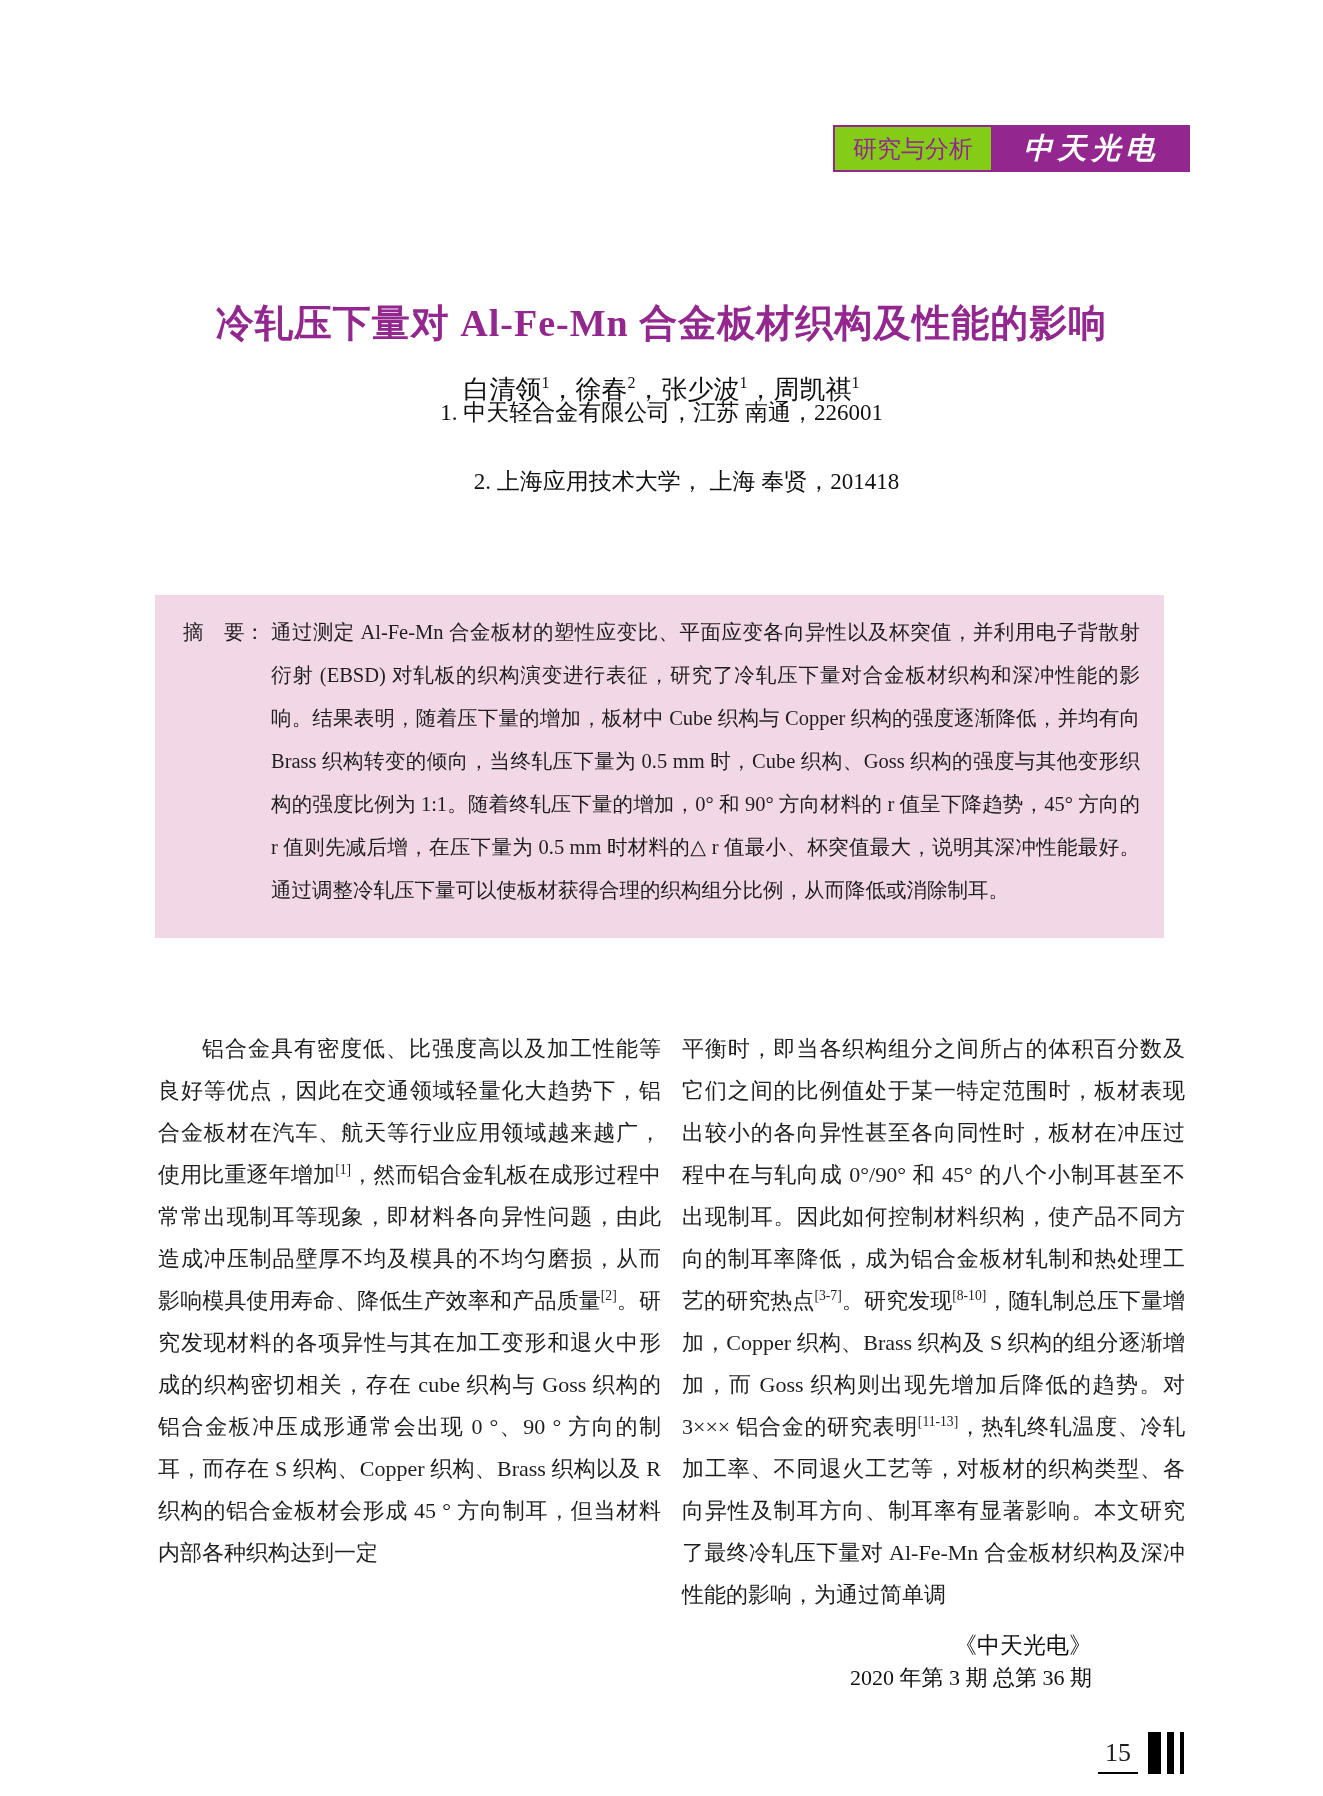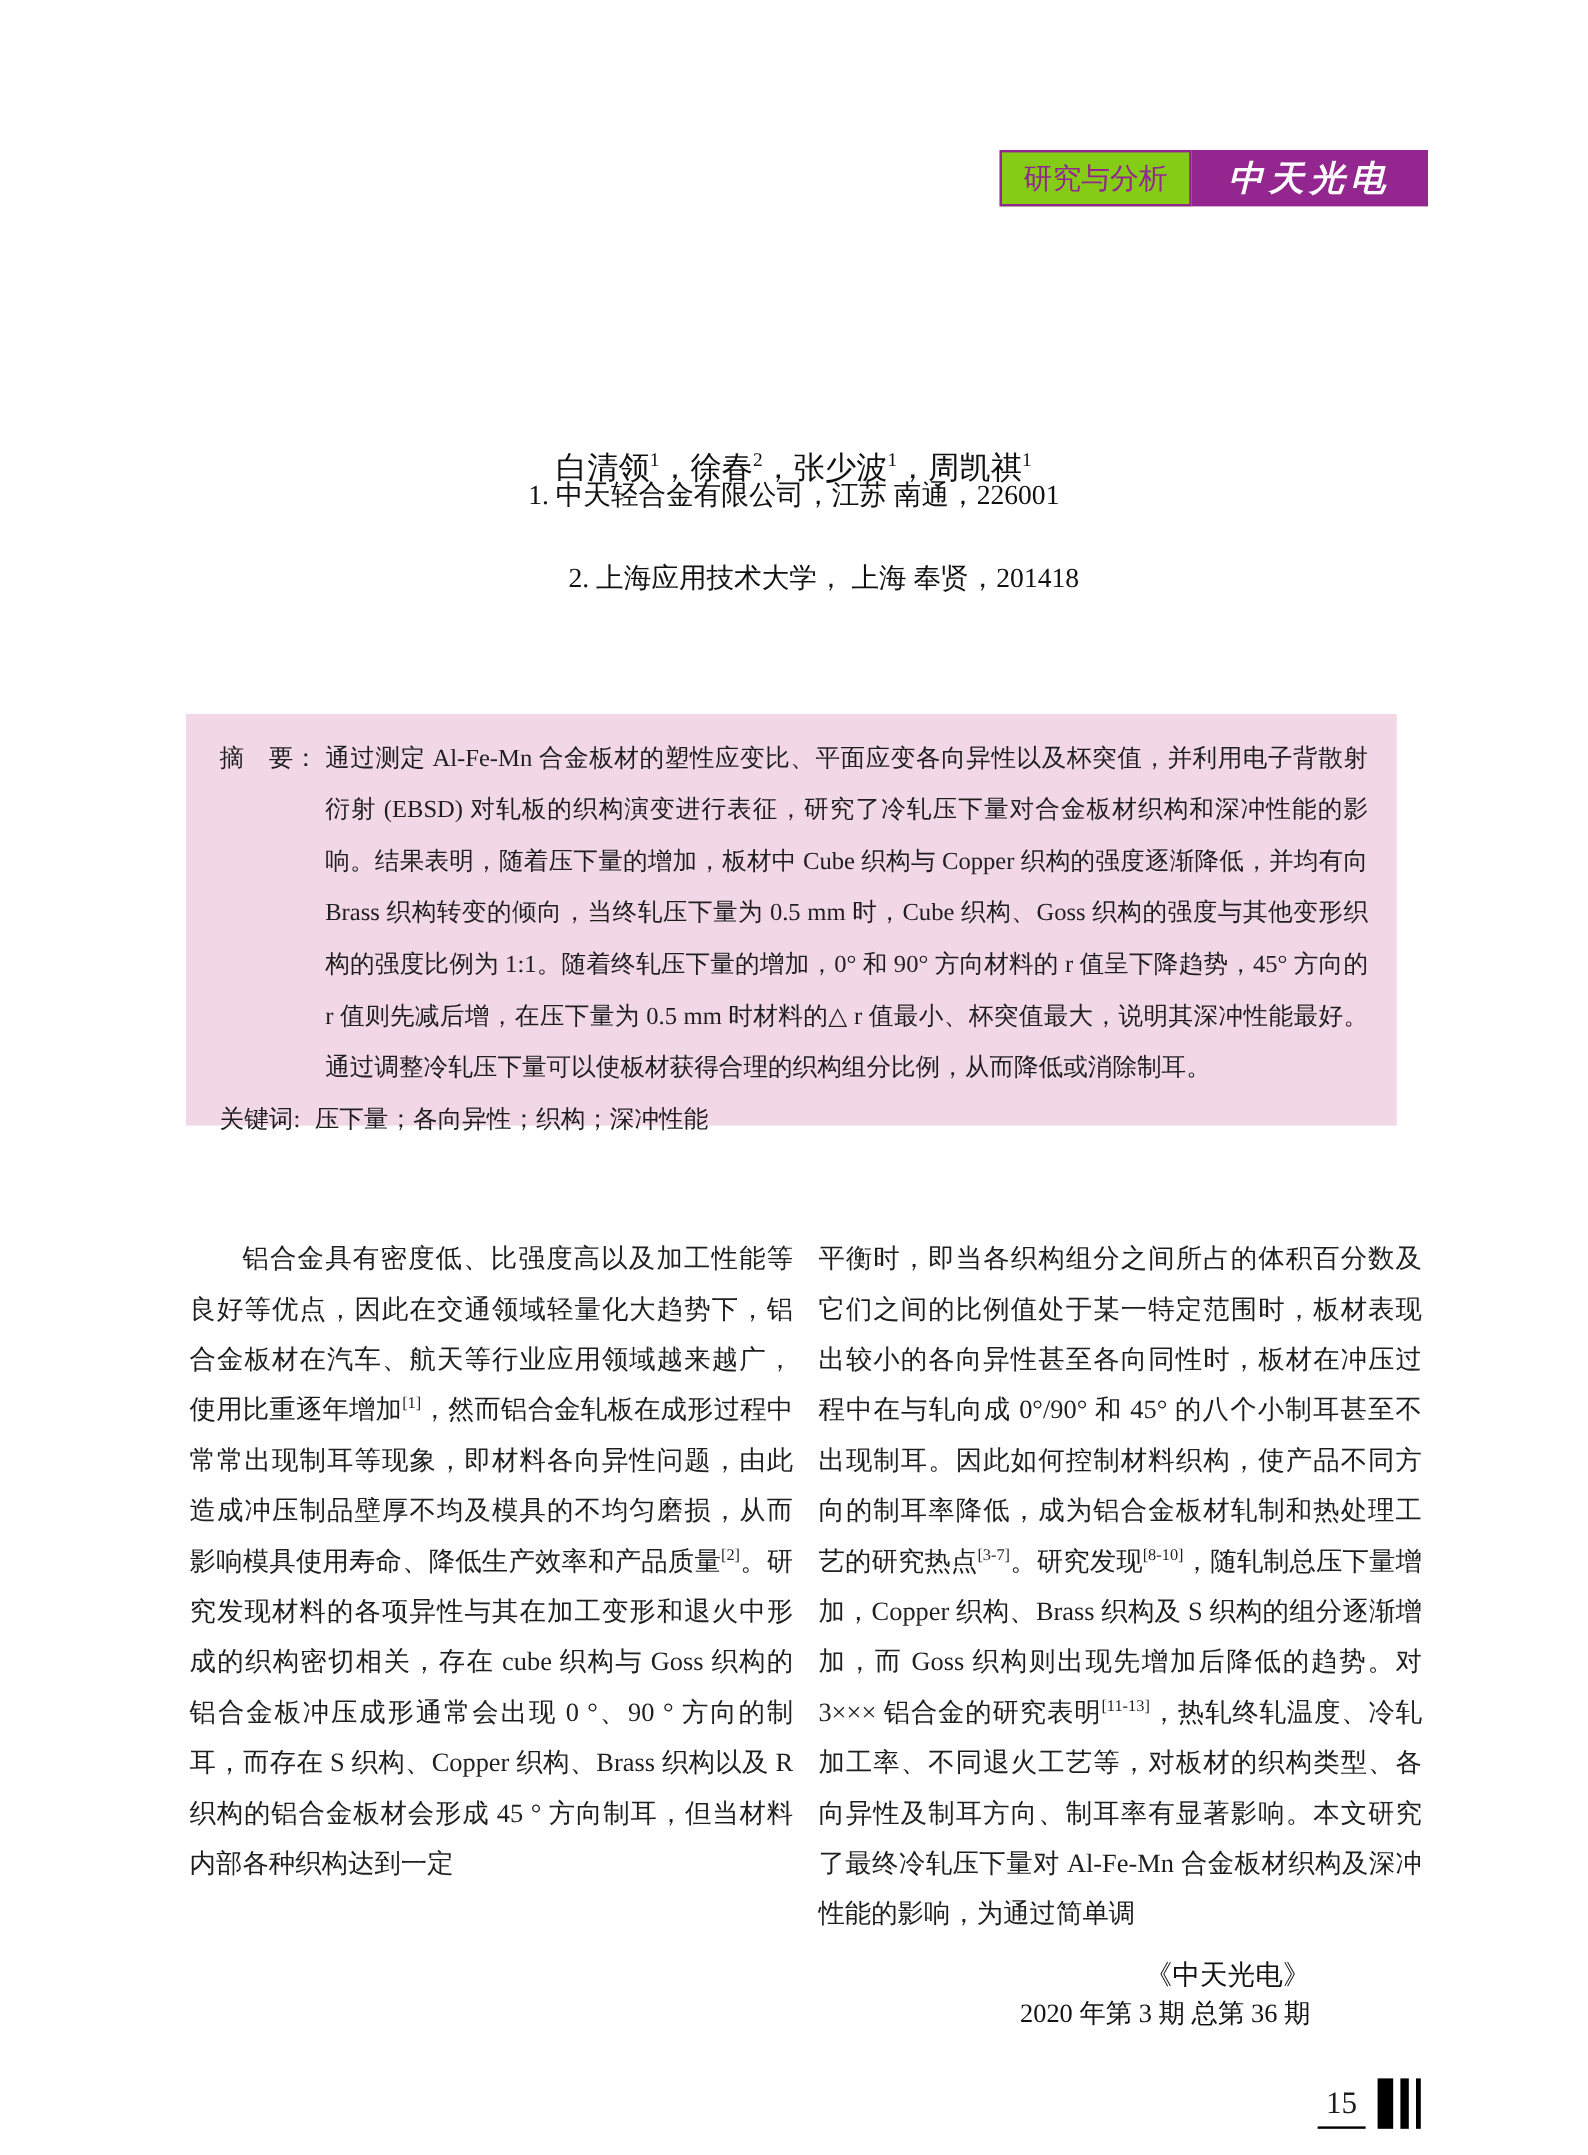--- a/index.html
+++ b/index.html
@@ -102,32 +102,29 @@
 
   <div class="header-tabs">
     <div class="tab-section">
       <span>研究与分析</span>
     </div>
     <div class="tab-brand">
       <span>中天光电</span>
     </div>
   </div>
 
+  <div class="article-title">冷轧压下量对 Al-Fe-Mn 合金板材织构及性能的影响</div>
   <div class="authors">白清领<sup>1</sup>，徐春<sup>2</sup>，张少波<sup>1</sup>，周凯祺<sup>1</sup></div>
   <div class="affil-1">1. 中天轻合金有限公司，江苏 南通，226001</div>
   <div class="affil-2">2. 上海应用技术大学， 上海 奉贤，201418</div>
 
   <div class="abstract-box">
     <div class="abstract-row">
       <div class="abstract-label">摘　要：</div>
       <div class="abstract-text">通过测定 Al-Fe-Mn 合金板材的塑性应变比、平面应变各向异性以及杯突值，并利用电子背散射衍射 (EBSD) 对轧板的织构演变进行表征，研究了冷轧压下量对合金板材织构和深冲性能的影响。结果表明，随着压下量的增加，板材中 Cube 织构与 Copper 织构的强度逐渐降低，并均有向 Brass 织构转变的倾向，当终轧压下量为 0.5 mm 时，Cube 织构、Goss 织构的强度与其他变形织构的强度比例为 1:1。随着终轧压下量的增加，0° 和 90° 方向材料的 r 值呈下降趋势，45° 方向的 r 值则先减后增，在压下量为 0.5 mm 时材料的△ r 值最小、杯突值最大，说明其深冲性能最好。通过调整冷轧压下量可以使板材获得合理的织构组分比例，从而降低或消除制耳。</div>
-    </div>
-    <div class="keywords-row">
-      <div class="keywords-label">关键词:</div>
-      <div>压下量；各向异性；织构；深冲性能</div>
     </div>
   </div>
 
   <div class="main-cols">
     <div class="col">
       <div class="indent">铝合金具有密度低、比强度高以及加工性能等良好等优点，因此在交通领域轻量化大趋势下，铝合金板材在汽车、航天等行业应用领域越来越广，使用比重逐年增加<sup>[1]</sup>，然而铝合金轧板在成形过程中常常出现制耳等现象，即材料各向异性问题，由此造成冲压制品壁厚不均及模具的不均匀磨损，从而影响模具使用寿命、降低生产效率和产品质量<sup>[2]</sup>。研究发现材料的各项异性与其在加工变形和退火中形成的织构密切相关，存在 cube 织构与 Goss 织构的铝合金板冲压成形通常会出现 0 °、90 ° 方向的制耳，而存在 S 织构、Copper 织构、Brass 织构以及 R 织构的铝合金板材会形成 45 ° 方向制耳，但当材料内部各种织构达到一定</div>
     </div>
     <div class="col">
       <div>平衡时，即当各织构组分之间所占的体积百分数及它们之间的比例值处于某一特定范围时，板材表现出较小的各向异性甚至各向同性时，板材在冲压过程中在与轧向成 0°/90° 和 45° 的八个小制耳甚至不出现制耳。因此如何控制材料织构，使产品不同方向的制耳率降低，成为铝合金板材轧制和热处理工艺的研究热点<sup>[3-7]</sup>。研究发现<sup>[8-10]</sup>，随轧制总压下量增加，Copper 织构、Brass 织构及 S 织构的组分逐渐增加，而 Goss 织构则出现先增加后降低的趋势。对 3××× 铝合金的研究表明<sup>[11-13]</sup>，热轧终轧温度、冷轧加工率、不同退火工艺等，对板材的织构类型、各向异性及制耳方向、制耳率有显著影响。本文研究了最终冷轧压下量对 Al-Fe-Mn 合金板材织构及深冲性能的影响，为通过简单调</div>
     </div>

